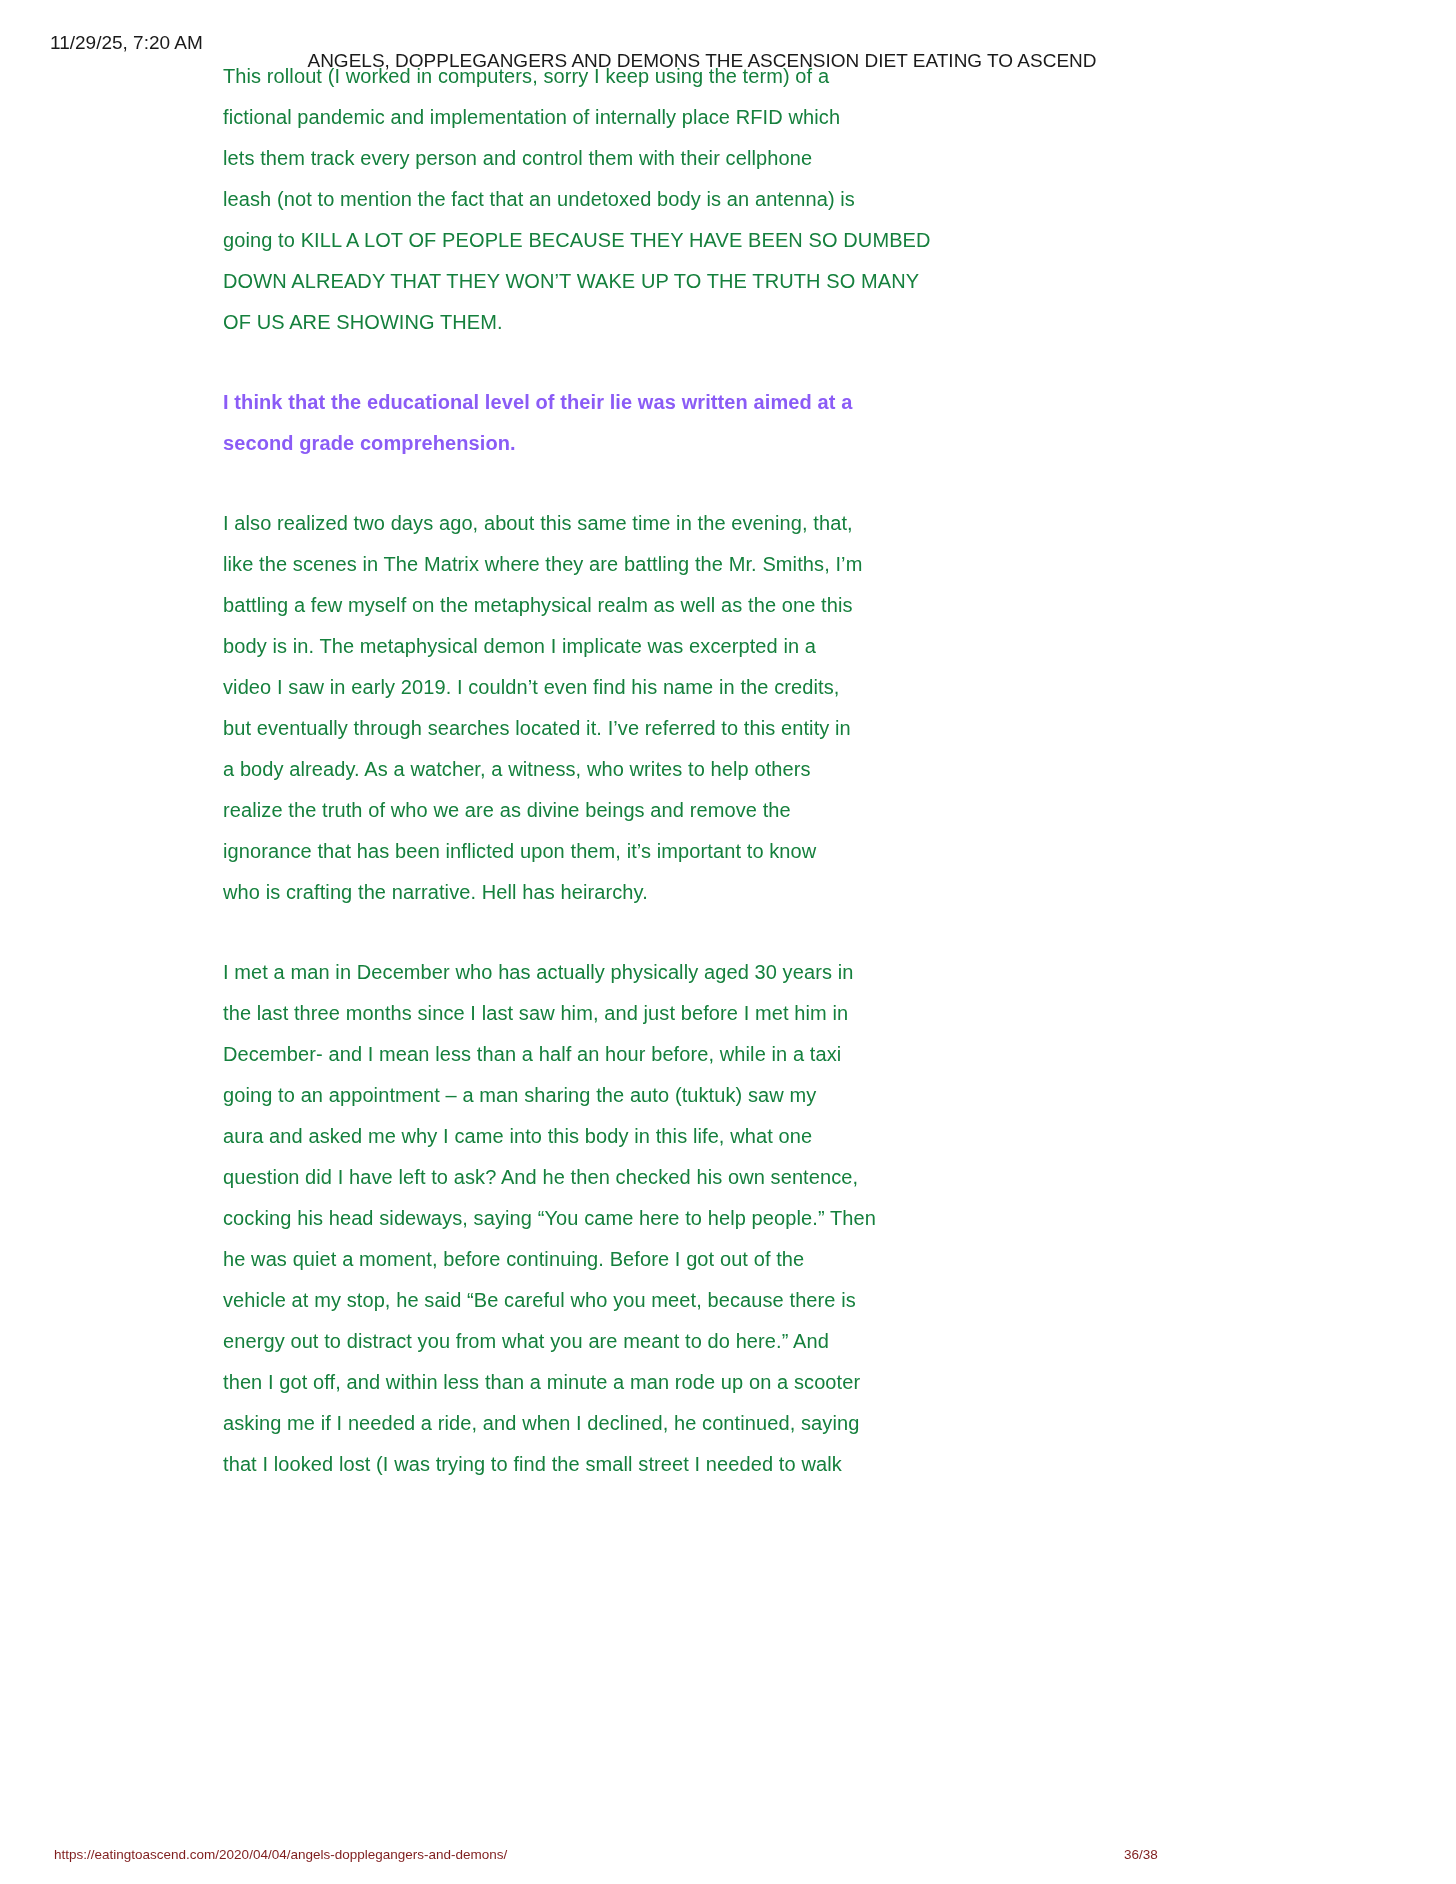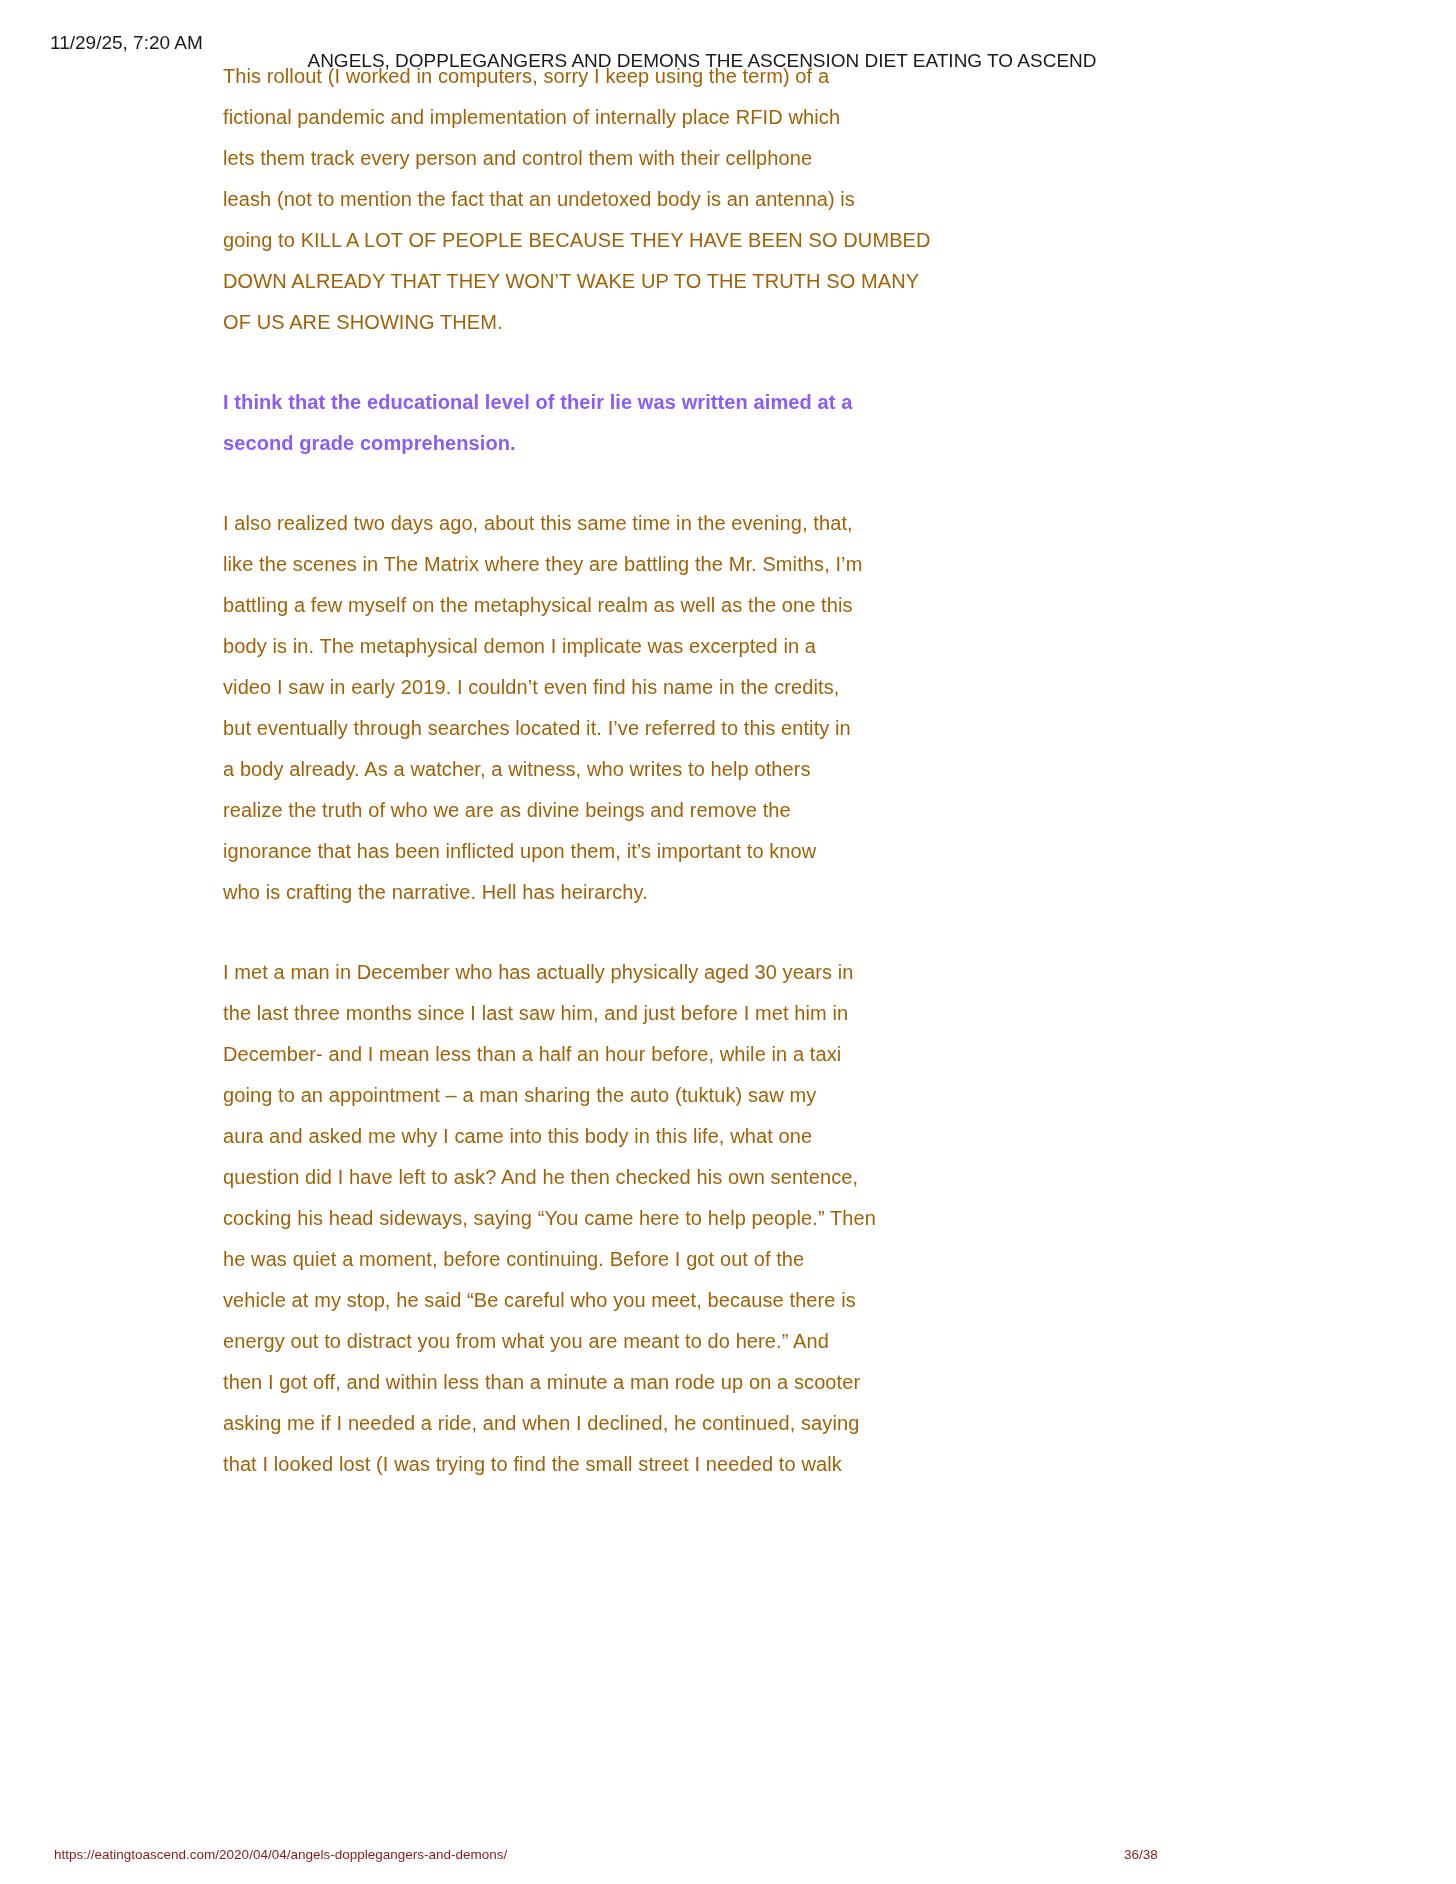--- a/index.html
+++ b/index.html
@@ -40,21 +40,21 @@
   }
   .content {
     position: absolute;
     top: 56px;
     left: 223px;
     width: 1010px;
   }
   .para {
     font-size: 20px;
     line-height: 41px;
-    color: #a16207;
+    color: #15803d;
     letter-spacing: 0.1px;
     white-space: pre-line;      
     margin-bottom: 39px;
   }
   .para.bold {
     font-weight: 700;
     color: #8b5cf6;
   }
   .print-footer {
     position: absolute;

